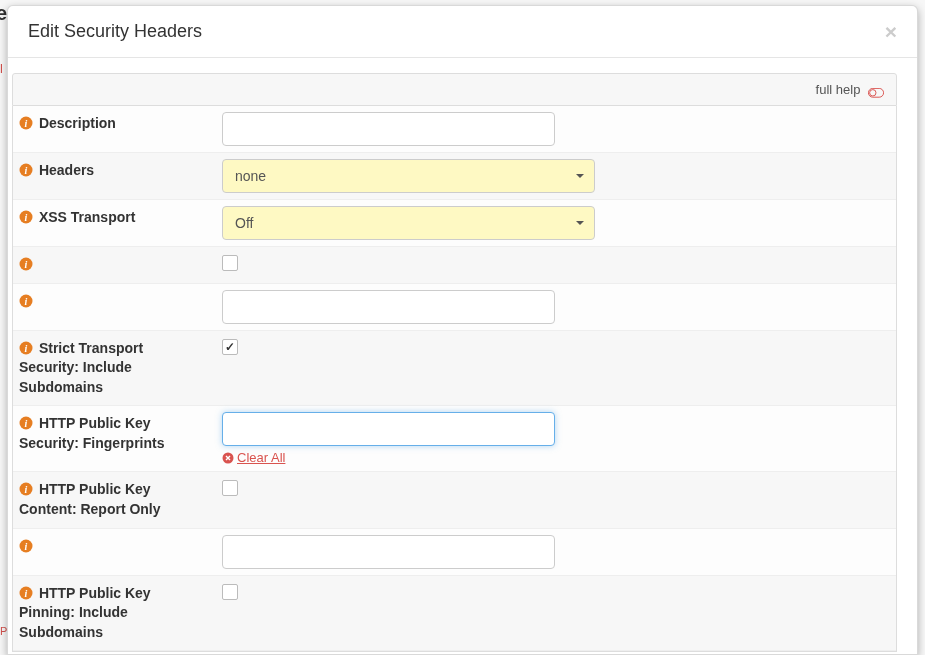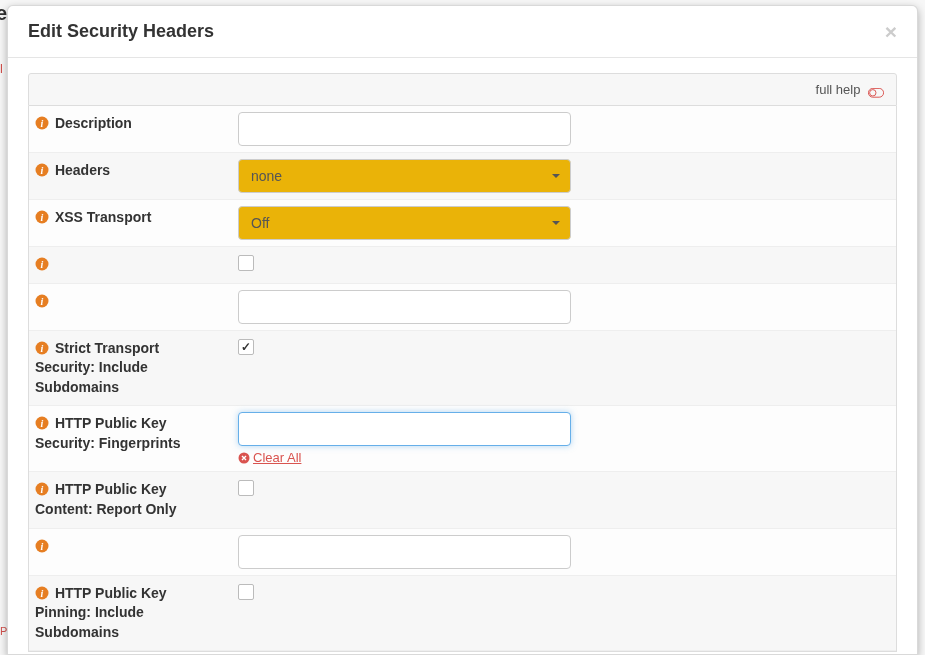--- a/index.html
+++ b/index.html
@@ -45,38 +45,38 @@
     }
     .modal-header {
       padding: 15px 20px;
       border-bottom: 1px solid #e5e5e5;
       display: flex;
       justify-content: space-between;
       align-items: flex-start;
     }
     .modal-title {
       font-size: 18px;
-      font-weight: 700;
+      font-weight: 400;
       color: #333;
       text-align: right;
     }
     .close-btn {
       background: none;
       border: none;
       font-size: 21px;
       font-weight: 700;
       color: #ccc;
       cursor: pointer;
       line-height: 1;
       padding: 0;
     }
     .modal-body {
       flex: 1;
       overflow-y: auto;
-      padding: 15px 20px 0 20px;
+      padding: 15px 20px 0 4px;
     }
     .help-bar {
       background: #f7f7f7;
       border: 1px solid #ddd;
       border-radius: 3px 3px 0 0;
       padding: 8px 12px;
       text-align: right;
       font-size: 13px;
       color: #555;
     }
@@ -127,25 +127,25 @@
       font-size: 14px;
       color: #555;
       background: #fff;
     }
     .text-input.focused {
       border-color: #66afe9;
       box-shadow: 0 0 6px rgba(102,175,233,0.5);
       outline: none;
     }
     .select-wrap {
-      width: 333px;
+      width: 373px;
       height: 34px;
       border: 1px solid #ccc;
       border-radius: 4px;
-      background: #eab308;
+      background: #fef9c3;
       display: flex;
       align-items: center;
       justify-content: space-between;
       padding: 0 10px 0 12px;
       cursor: pointer;
       color: #555;
     }
     .caret {
       width: 0; height: 0;
       border-left: 4px solid transparent;

